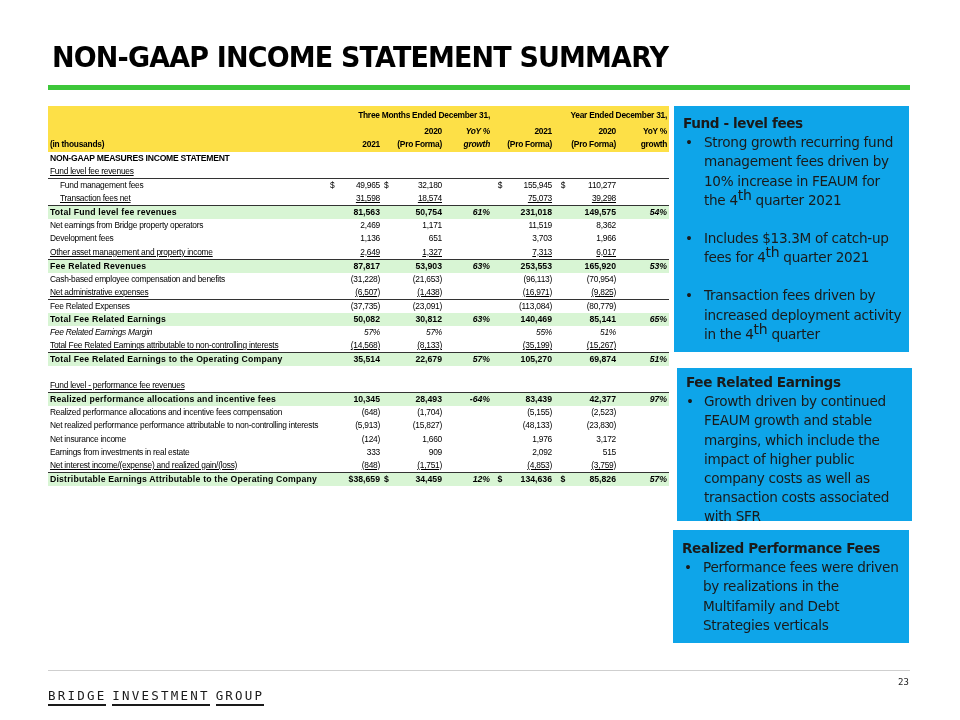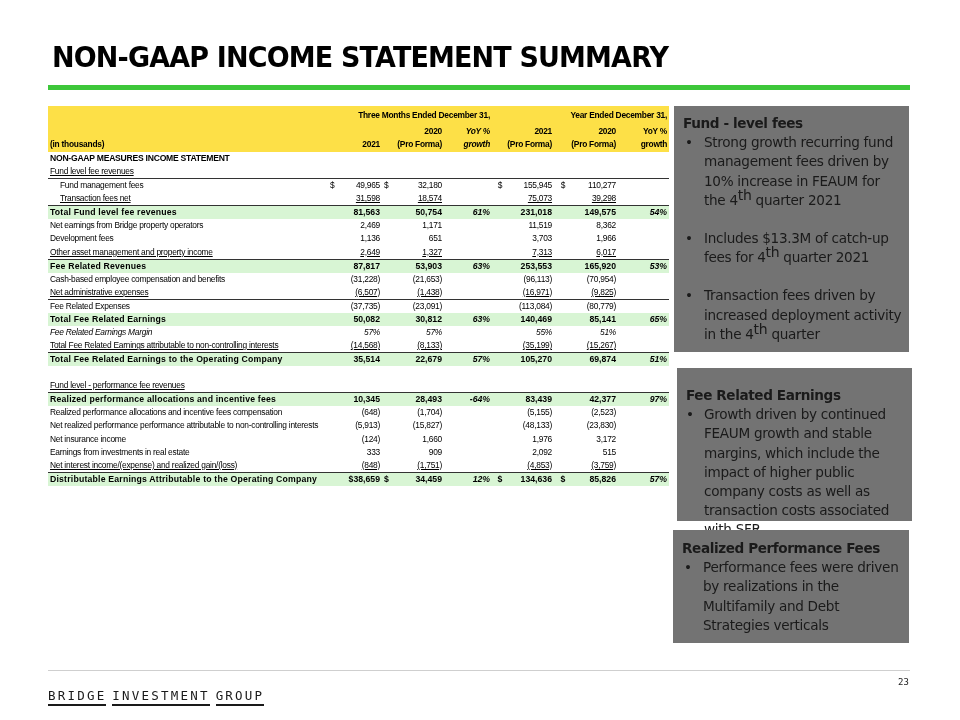--- a/index.html
+++ b/index.html
@@ -51,34 +51,34 @@
   tr.total td { background: #d8f5d4; font-weight: bold; font-size: 8.7px; letter-spacing: 0; }
   tr.total td.lbl { letter-spacing: 0.2px; }
   tr.topline td { border-top: 1.5px solid #333; }
   tr.uline td.lbl, tr.uline td.v { text-decoration: underline; }
   tr.spacer td { height: 13px; }
   tr.section td { font-weight: bold; font-size: 8.6px; }
   .yoy { font-style: italic; }
 
   
   .callout {
-    position: absolute; background: #737373;
+    position: absolute; background: #0ea5e9;
     font-family: "DejaVu Sans", sans-serif; font-size: 13.6px; line-height: 19.2px;
     letter-spacing: -0.3px; color: #1a1a1a;
   }
   .callout .ch { font-weight: bold; padding-left: 9px; padding-top: 8px; letter-spacing: -0.4px; }
   .callout ul { list-style: none; }
   .callout li { position: relative; padding-left: 30px; padding-right: 6px; }
   .callout li .bul { position: absolute; left: 11px; top: 0; }
   .callout li + li { margin-top: 19px; }
   .callout sup { font-size: 14px; line-height: 0; vertical-align: 5px; }
 
   #box1 { left: 674px; top: 106px; width: 235px; height: 246px; }
   #box2 { left: 677px; top: 368px; width: 235px; height: 153px; }
-  #box2 .ch { padding-top: 18px; }
+  #box2 .ch { padding-top: 5px; }
   #box2 li { padding-left: 27px; }
   #box2 li .bul { left: 9px; }
   #box3 { left: 673px; top: 530px; width: 236px; height: 113px; }
   #box3 .ch { padding-top: 9px; }
 
   
   .footer-rule { position: absolute; left: 48px; top: 670px; width: 862px; height: 1px; background: #cfcfcf; }
   .page-num { position: absolute; left: 898px; top: 677px; font-family: "DejaVu Sans Mono", monospace; font-size: 9px; color: #222; }
   .logo {
     position: absolute; left: 48px; top: 688px;

